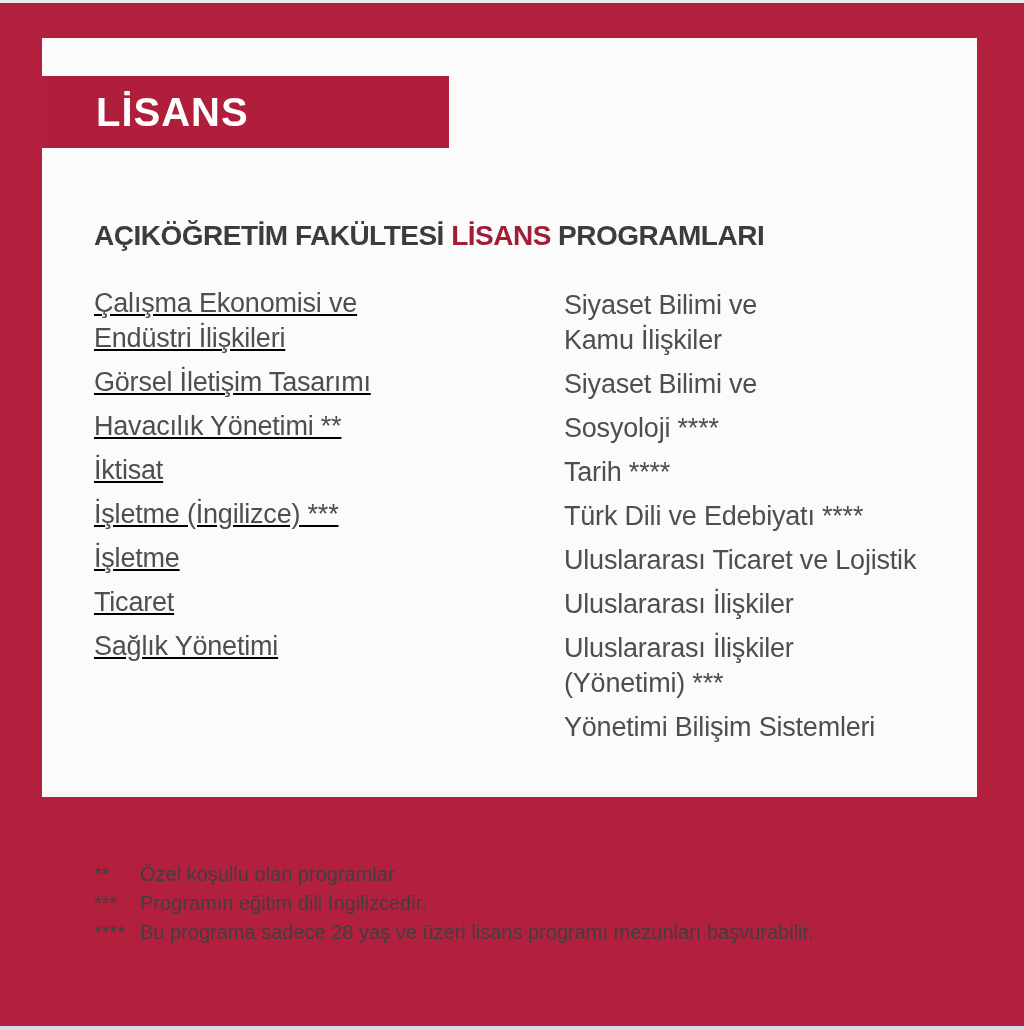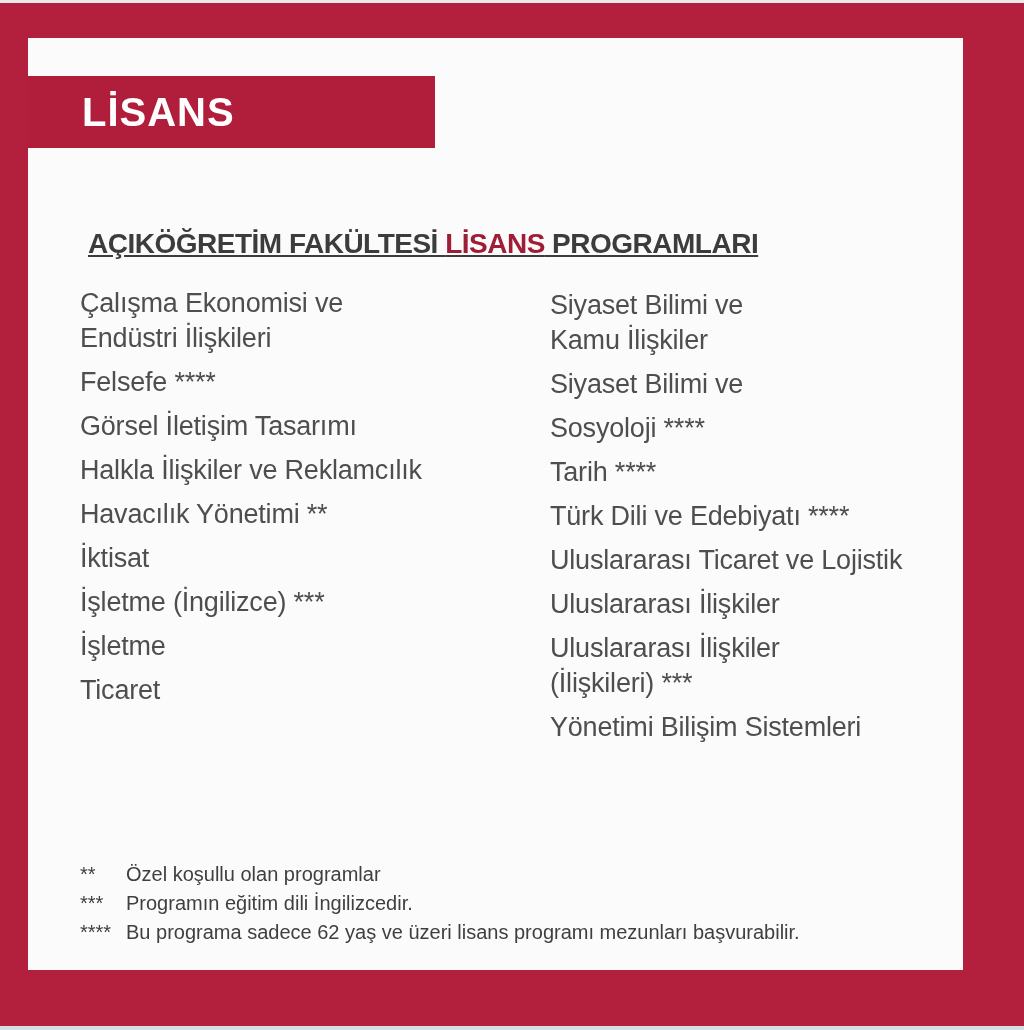--- a/index.html
+++ b/index.html
@@ -25,56 +25,55 @@
     position:relative;
     width:1024px;height:1030px;
     background:var(--frame-red);
     overflow:hidden;
   }
   .edge-strip{position:absolute;left:0;right:0;}
   .edge-strip.top{top:0;height:3px;background:var(--top-strip);}
   .edge-strip.bottom{bottom:0;height:4px;background:var(--bottom-strip);}
   .page{
     position:absolute;
-    left:28px;top:38px;
-    width:935px;height:932px;
+    left:42px;top:38px;
+    width:935px;height:759px;
     background:var(--page-bg);
   }
   .band{
     position:absolute;
     left:0;top:38px;
     width:407px;height:72px;
     background:var(--band-red);
   }
   .band-label{
     display:block;
     padding-left:54px;
     line-height:72px;
     font-size:40px;
     font-weight:700;
     letter-spacing:1px;
     color:var(--band-text);
   }
   .title{
     position:absolute;
     left:52px;top:182px;
-    margin:8px;
+    margin:0;
     font-size:28px;
     font-weight:700;
     letter-spacing:-0.5px;
     color:var(--text-dark);
     white-space:nowrap;
-    text-decoration:underline;
   }
   .title .hl{color:var(--title-highlight);font-weight:700;}
   .col{
     position:absolute;
     top:248px;
   }
-  .col-left{left:52px;width:440px;}
+  .col-left{left:52px;width:440px;text-decoration:underline;}
   .col-right{left:522px;top:250px;width:410px;}
   .program-item{
     font-size:27px;
     line-height:35px;
     letter-spacing:-0.2px;
     color:var(--list-text);
     margin-bottom:9px;
   }
   .program-line{white-space:nowrap;}
   .footnotes{
@@ -103,42 +102,39 @@
     </div>
 
     <h1 class="title"><span>AÇIKÖĞRETİM FAKÜLTESİ </span><span class="hl">LİSANS</span><span> PROGRAMLARI</span></h1>
 
     <div class="col col-left">
         <div class="program-item">
           <div class="program-line">Çalışma Ekonomisi ve</div>
           <div class="program-line">Endüstri İlişkileri</div>
         </div>
         <div class="program-item">
-          <div class="program-line">Felsefe ****</div>
-        </div>
-        <div class="program-item">
           <div class="program-line">Görsel İletişim Tasarımı</div>
-        </div>
-        <div class="program-item">
-          <div class="program-line">Halkla İlişkiler ve Reklamcılık</div>
         </div>
         <div class="program-item">
           <div class="program-line">Havacılık Yönetimi **</div>
         </div>
         <div class="program-item">
           <div class="program-line">İktisat</div>
         </div>
         <div class="program-item">
           <div class="program-line">İşletme (İngilizce) ***</div>
         </div>
         <div class="program-item">
           <div class="program-line">İşletme</div>
         </div>
         <div class="program-item">
           <div class="program-line">Ticaret</div>
+        </div>
+        <div class="program-item">
+          <div class="program-line">Sağlık Yönetimi</div>
         </div>
       </div>
     <div class="col col-right">
         <div class="program-item">
           <div class="program-line">Siyaset Bilimi ve</div>
           <div class="program-line">Kamu İlişkiler</div>
         </div>
         <div class="program-item">
           <div class="program-line">Siyaset Bilimi ve</div>
         </div>
@@ -152,38 +148,38 @@
           <div class="program-line">Türk Dili ve Edebiyatı ****</div>
         </div>
         <div class="program-item">
           <div class="program-line">Uluslararası Ticaret ve Lojistik</div>
         </div>
         <div class="program-item">
           <div class="program-line">Uluslararası İlişkiler</div>
         </div>
         <div class="program-item">
           <div class="program-line">Uluslararası İlişkiler</div>
-          <div class="program-line">(İlişkileri) ***</div>
+          <div class="program-line">(Yönetimi) ***</div>
         </div>
         <div class="program-item">
           <div class="program-line">Yönetimi Bilişim Sistemleri</div>
         </div>
       </div>
 
     <div class="footnotes">
         <div class="footnote-row">
           <span class="footnote-marker">**</span>
           <span class="footnote-text">Özel koşullu olan programlar</span>
         </div>
         <div class="footnote-row">
           <span class="footnote-marker">***</span>
           <span class="footnote-text">Programın eğitim dili İngilizcedir.</span>
         </div>
         <div class="footnote-row">
           <span class="footnote-marker">****</span>
-          <span class="footnote-text">Bu programa sadece 62 yaş ve üzeri lisans programı mezunları başvurabilir.</span>
+          <span class="footnote-text">Bu programa sadece 28 yaş ve üzeri lisans programı mezunları başvurabilir.</span>
         </div>
       </div>
 
   </div>
 
   <div class="edge-strip bottom"></div>
 </div>
 
 </body></html>

